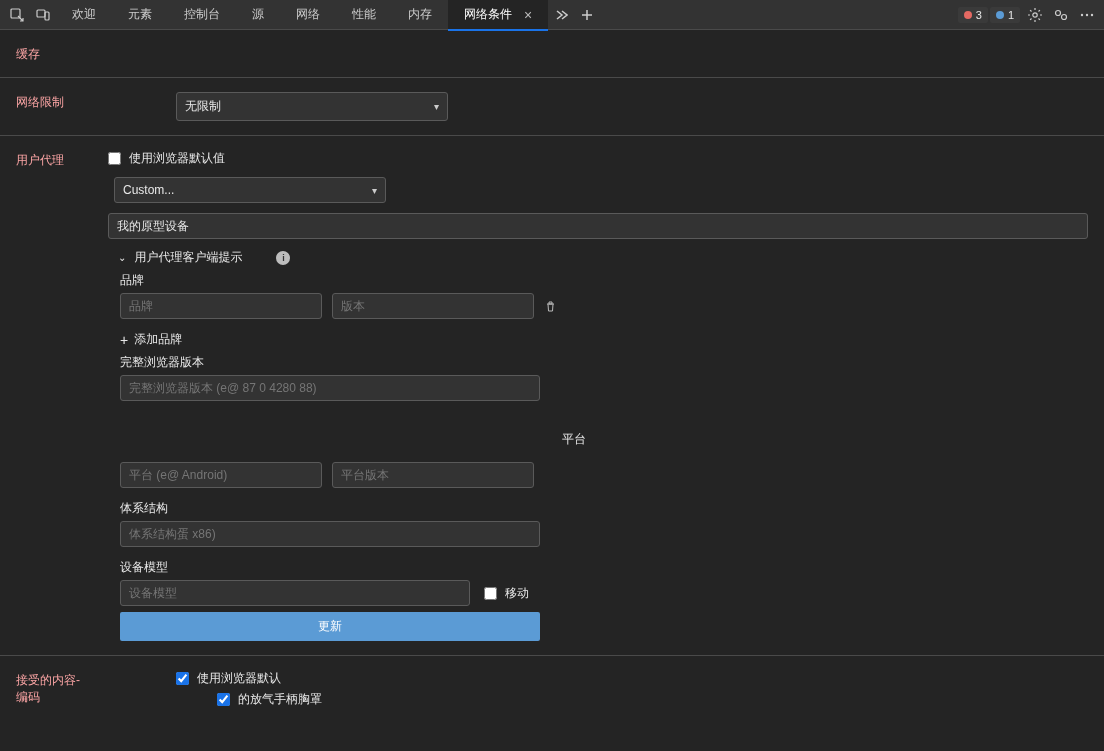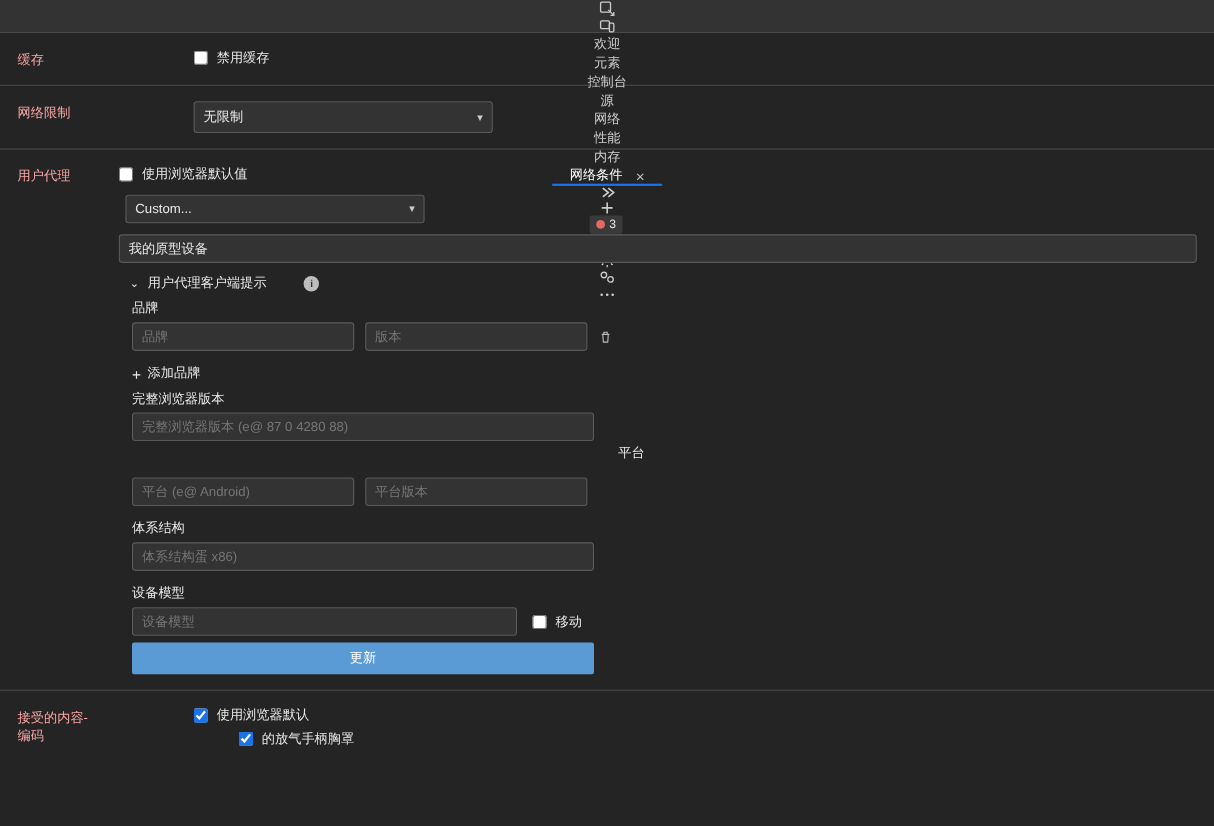--- a/index.html
+++ b/index.html
@@ -6,21 +6,20 @@
 body {
   width: 1104px; height: 751px; overflow: hidden;
   background: #242424; color: #e8e8e8;
   font-family: "Segoe UI", "Microsoft YaHei", Arial, sans-serif;
   font-size: 12px;
 }
 .toolbar {
   display: flex; align-items: center; height: 30px;
   background: #333333; border-bottom: 1px solid #4a4a4a;
   padding: 0 4px;
-  flex-direction: column;
 }
 .toolbar-icon {
   width: 26px; height: 30px; display: flex; align-items: center;
   justify-content: center; cursor: pointer;
 }
 .tab {
   padding: 0 16px; height: 30px; display: flex; align-items: center;
   cursor: pointer; color: #cccccc; position: relative;
 }
 .tab.active {
@@ -174,26 +173,20 @@
         <circle cx="8" cy="8" r="1.2" fill="#ccc"></circle>
         <circle cx="13" cy="8" r="1.2" fill="#ccc"></circle>
       </svg>
   </div>
 </div>
 
 <div class="panel">
 
   <div class="row">
     <div class="row-label">缓存</div>
-    <div class="row-body">
-      <label class="chk">
-        <input type="checkbox" style="">
-        <span>禁用缓存</span>
-      </label>
-    </div>
   </div>
 
   <div class="row">
     <div class="row-label">网络限制</div>
     <div class="row-body">
       <div class="select">
         <span>无限制</span>
         <span class="chev">▾</span>
       </div>
     </div>
@@ -237,21 +230,21 @@
         </div>
 
         <div class="add-brand">
           <span class="plus">+</span>
           <span>添加品牌</span>
         </div>
 
         <div class="field-label">完整浏览器版本</div>
         <input class="text-input med-input" type="text" placeholder="完整浏览器版本 (e@ 87 0 4280 88)" style="">
 
-        <div style="display:flex; align-items:flex-start; margin-top:2px;">
+        <div style="display:flex; align-items:flex-start; margin-top:30px;">
           <div style="width:448px;"></div>
           <div>平台</div>
         </div>
 
         <div class="platform-row" style="margin-top:14px;">
           <input class="text-input" type="text" placeholder="平台 (e@ Android)" style="">
           <input class="text-input" type="text" placeholder="平台版本" style="">
         </div>
 
         <div class="field-label" style="margin-top:12px;">体系结构</div>

